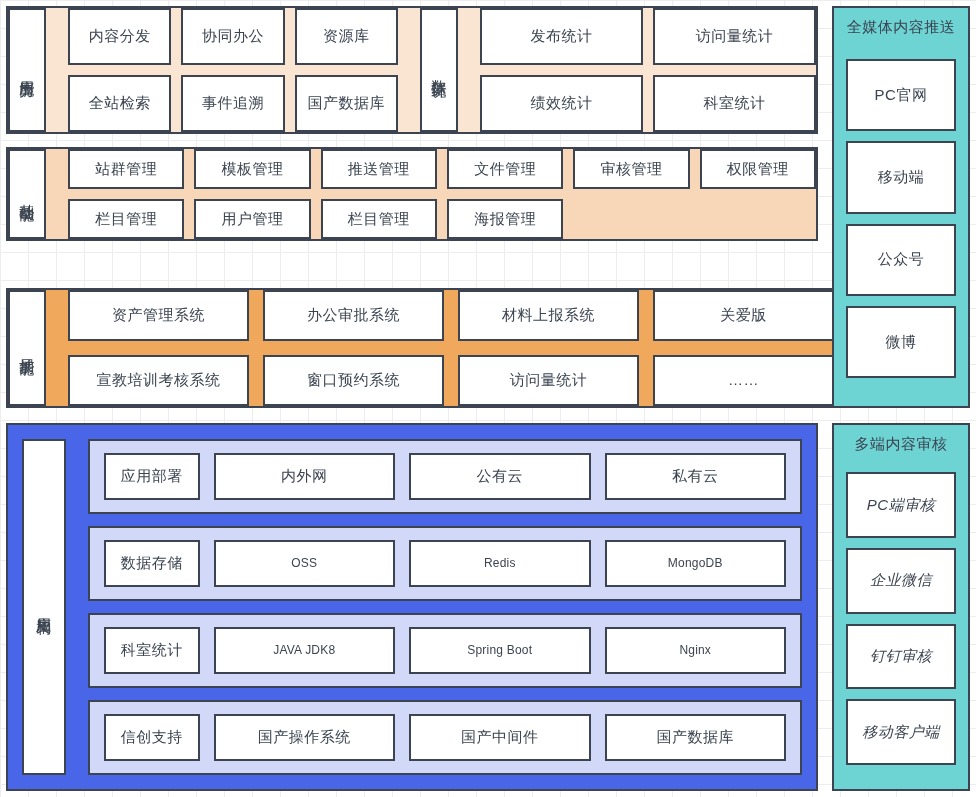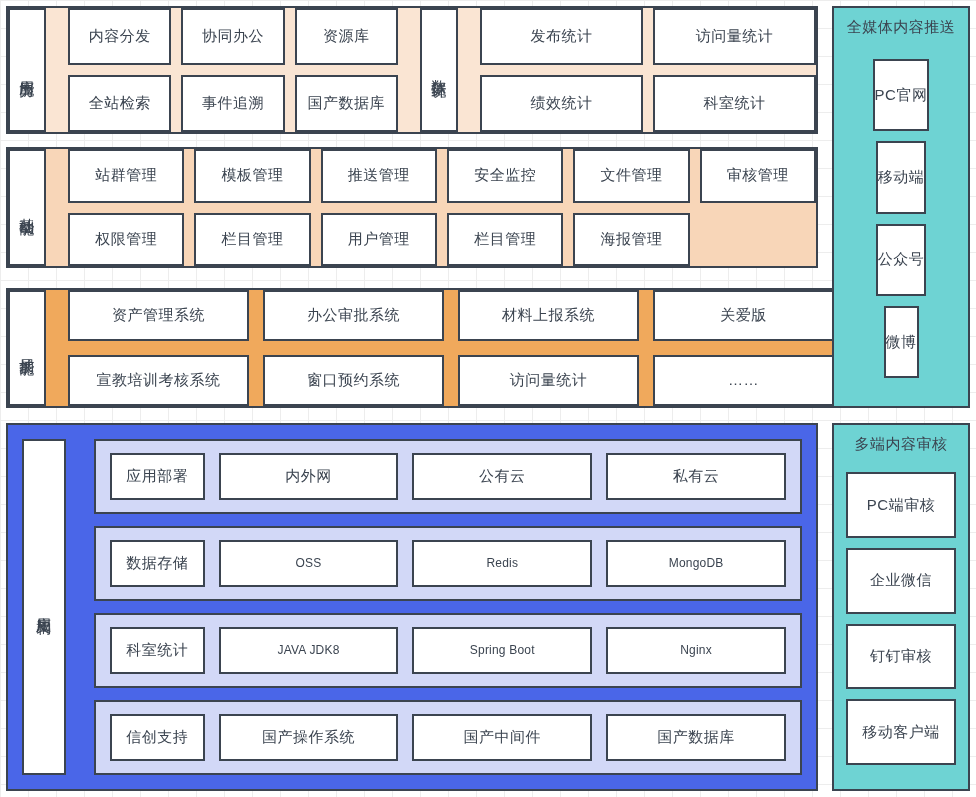--- a/index.html
+++ b/index.html
@@ -151,27 +151,26 @@
     <div class="side-label">数据统计</div>
 
     <div class="cells rows2" style="flex:0 0 336px; grid-template-columns: repeat(2, 1fr);">
       <div class="box">发布统计</div>
       <div class="box">访问量统计</div>
       <div class="box">绩效统计</div>
       <div class="box">科室统计</div>
     </div>
   </div>
 
-  <div class="band peach2" style="left:6px; top:147px; width:812px; height:121px;">
+  <div class="band peach2" style="left:6px; top:147px; width:812px; height:94px;">
     <div class="side-label">基础功能</div>
     <div class="cells rows2" style="grid-template-columns: repeat(6, 1fr);">
       <div class="box">站群管理</div>
       <div class="box">模板管理</div>
       <div class="box">推送管理</div>
-      <div class="box">安全监控</div>
       <div class="box">文件管理</div>
       <div class="box">审核管理</div>
       <div class="box">权限管理</div>
       <div class="box">栏目管理</div>
       <div class="box">用户管理</div>
       <div class="box">栏目管理</div>
       <div class="box">海报管理</div>
     </div>
   </div>
 
@@ -182,21 +181,21 @@
       <div class="box">办公审批系统</div>
       <div class="box">材料上报系统</div>
       <div class="box">关爱版</div>
       <div class="box">宣教培训考核系统</div>
       <div class="box">窗口预约系统</div>
       <div class="box">访问量统计</div>
       <div class="box">……</div>
     </div>
   </div>
 
-  <div class="band blue" style="left:6px; top:423px; width:812px; height:368px; padding:14px; gap:28px;">
+  <div class="band blue" style="left:6px; top:423px; width:812px; height:368px; padding:14px; gap:22px;">
     <div class="side-label wide">应用架构</div>
 
     <div class="arch-rows">
 
       <div class="arch-row">
         <div class="box">应用部署</div>
         <div class="box">内外网</div>
         <div class="box">公有云</div>
         <div class="box">私有云</div>
       </div>
@@ -220,31 +219,31 @@
         <div class="box">国产操作系统</div>
         <div class="box">国产中间件</div>
         <div class="box">国产数据库</div>
       </div>
 
     </div>
   </div>
 
   <div class="panel" style="left:832px; top:6px; width:138px; height:402px;">
     <div class="panel-title">全媒体内容推送</div>
-    <div class="panel-items" style="margin-top:22px; margin-bottom:18px;align-items:center;">
+    <div class="panel-items" style="margin-top:22px; margin-bottom:18px;">
       <div class="box">PC官网</div>
       <div class="box">移动端</div>
       <div class="box">公众号</div>
       <div class="box">微博</div>
     </div>
   </div>
 
   <div class="panel" style="left:832px; top:423px; width:138px; height:368px;">
     <div class="panel-title">多端内容审核</div>
-    <div class="panel-items" style="margin-top:18px; margin-bottom:14px;">
+    <div class="panel-items" style="margin-top:18px; margin-bottom:14px;font-style:italic;">
       <div class="box">PC端审核</div>
       <div class="box">企业微信</div>
       <div class="box">钉钉审核</div>
       <div class="box">移动客户端</div>
     </div>
   </div>
 
 </div>
 
 </body></html>

